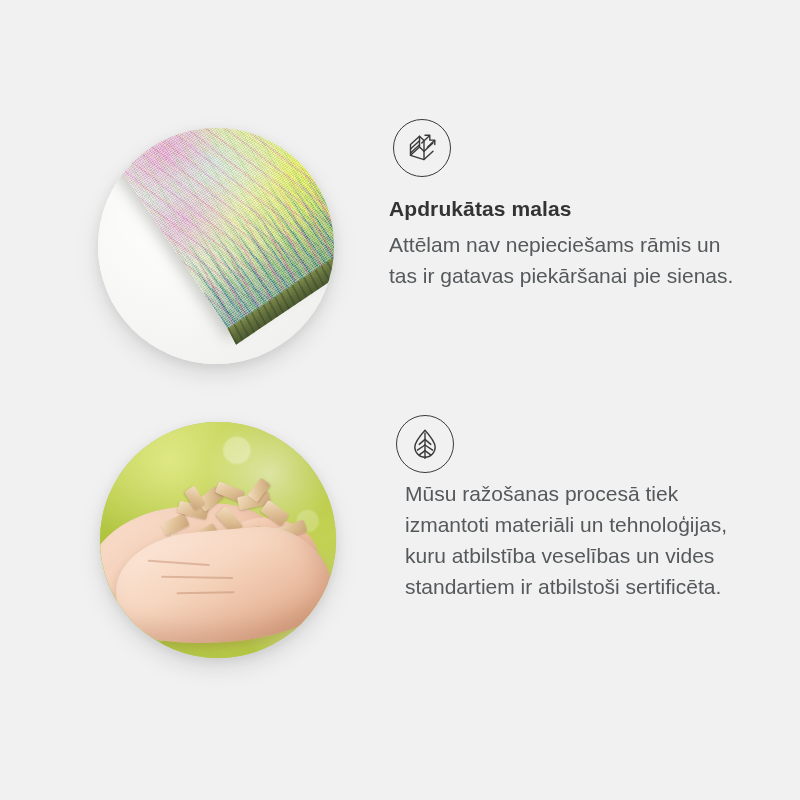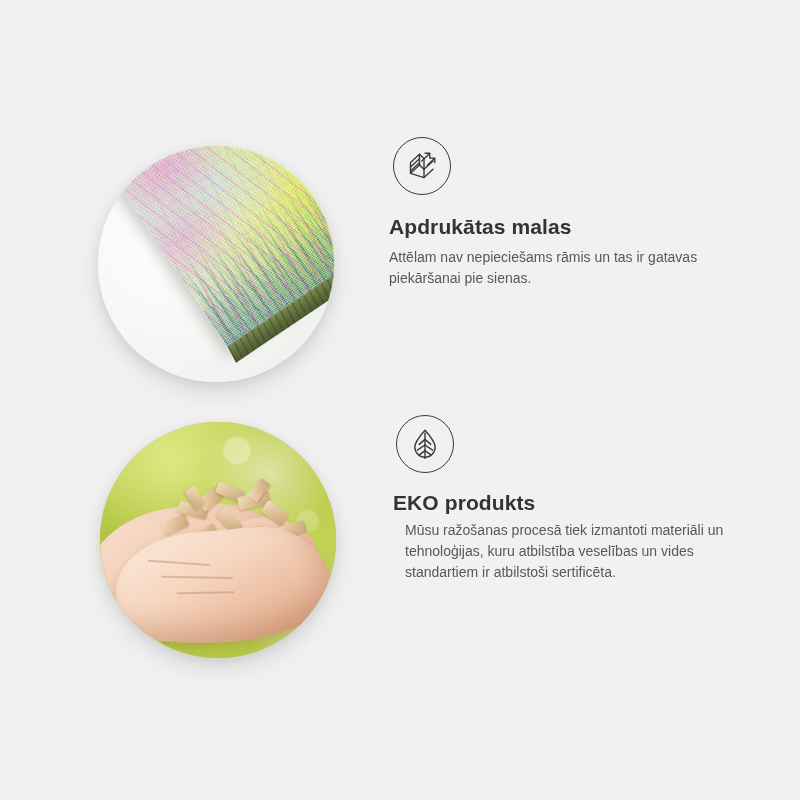--- a/index.html
+++ b/index.html
@@ -21,21 +21,21 @@
     inset: 0;
     background: #f1f1f1;
   }
 
   
   .feature {
     position: absolute;
     display: flex;
     align-items: flex-start;
   }
-  .feature-1 { left: 0; top: 124px; width: 800px; height: 280px; }
+  .feature-1 { left: 0; top: 106px; width: 800px; height: 280px; }
   .feature-2 { left: 0; top: 400px; width: 800px; height: 290px; }
 
   .media {
     position: relative;
     width: 380px;
     height: 280px;
     flex: 0 0 380px;
   }
 
   .text-col {
@@ -251,21 +251,21 @@
   .feature-title {
     margin: 0;
     font-size: 21px;
     font-weight: 700;
     color: #333333;
     letter-spacing: 0.1px;
     line-height: 1.2;
   }
   .feature-desc {
     margin: 0;
-    font-size: 14px;
+    font-size: 21px;
     font-weight: 400;
     color: #55595b;
     line-height: 1.48;
     max-width: 360px;
   }
 
   .f1-icon { margin-top: 13px; margin-left: 4px; }
   .f1-title { margin-top: 19px; }
   .f1-desc  { margin-top: 8px; }
 
@@ -370,19 +370,18 @@
 
           <path d="M17 12.4 L11.2 17.4"></path>
           <path d="M17 12.4 L22.8 17.4"></path>
           <path d="M17 18.0 L9.4 23.2"></path>
           <path d="M17 18.0 L24.6 23.2"></path>
           <path d="M17 23.6 L11.6 27.6"></path>
           <path d="M17 23.6 L22.4 27.6"></path>
         </svg>
       </div>
 
-      <h2 class="feature-title f2-title">EKO produkts</h2>
 
       <p class="feature-desc f2-desc">Mūsu ražošanas procesā tiek izmantoti materiāli un tehnoloģijas, kuru atbilstība veselības un vides standartiem ir atbilstoši sertificēta.</p>
     </div>
   </div>
 
 </div>
 
 </body></html>

